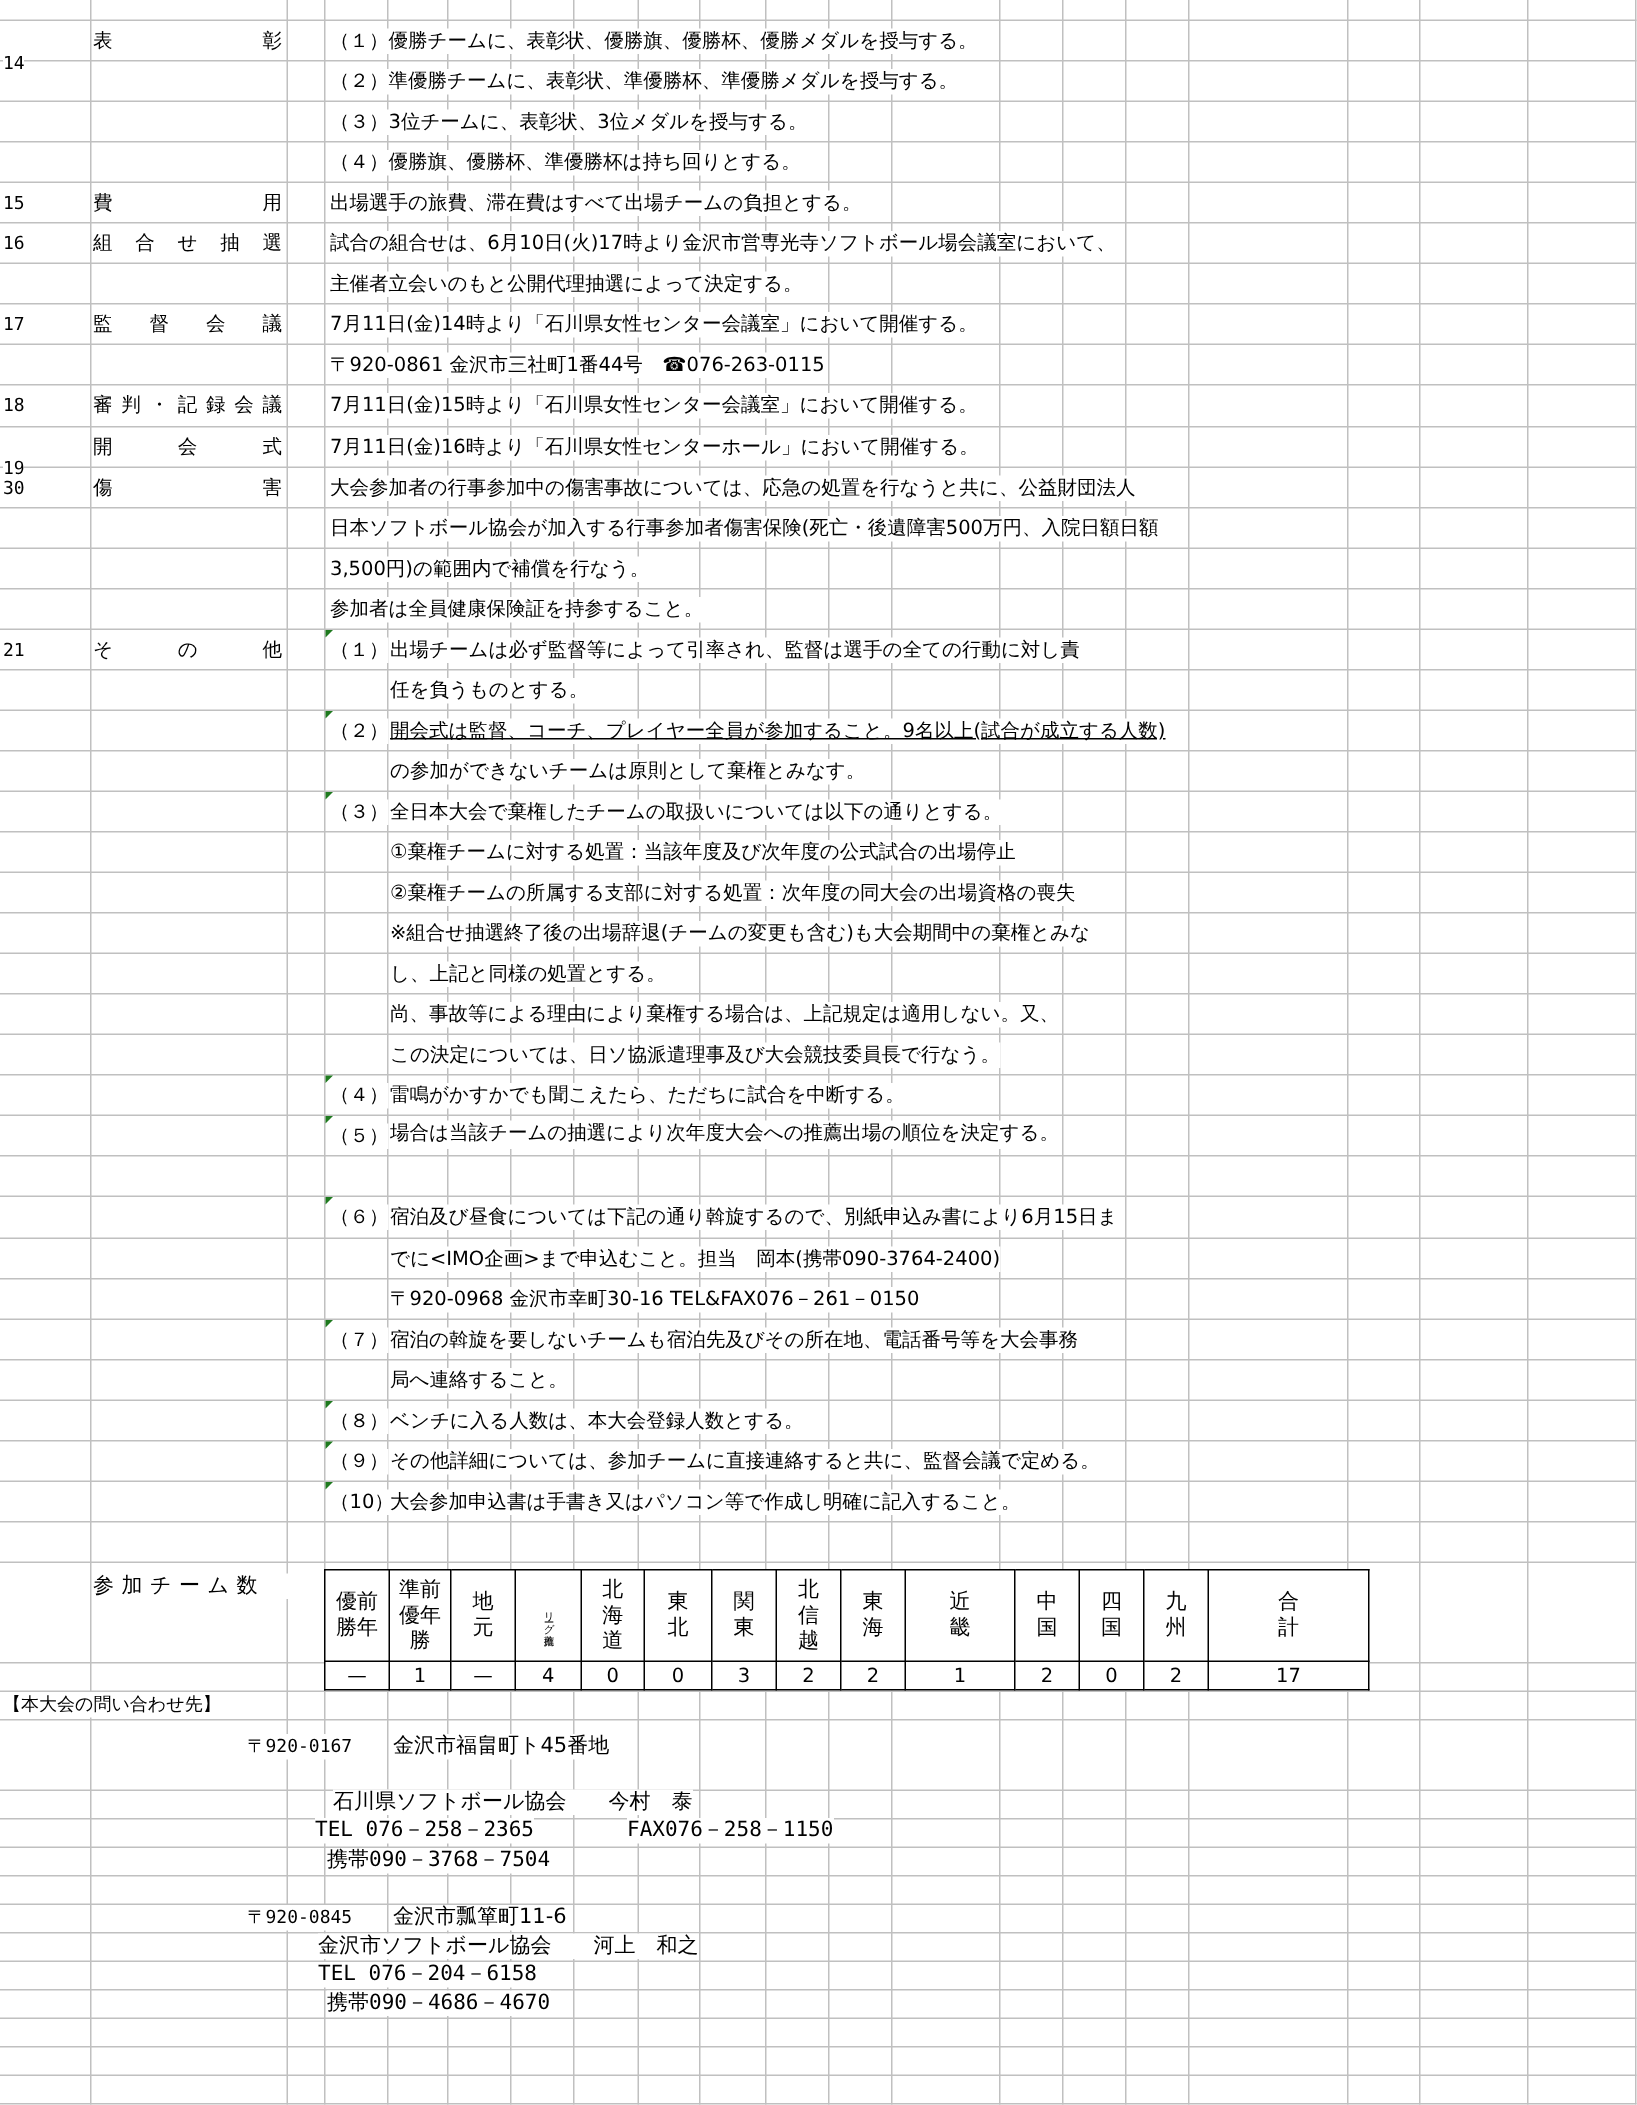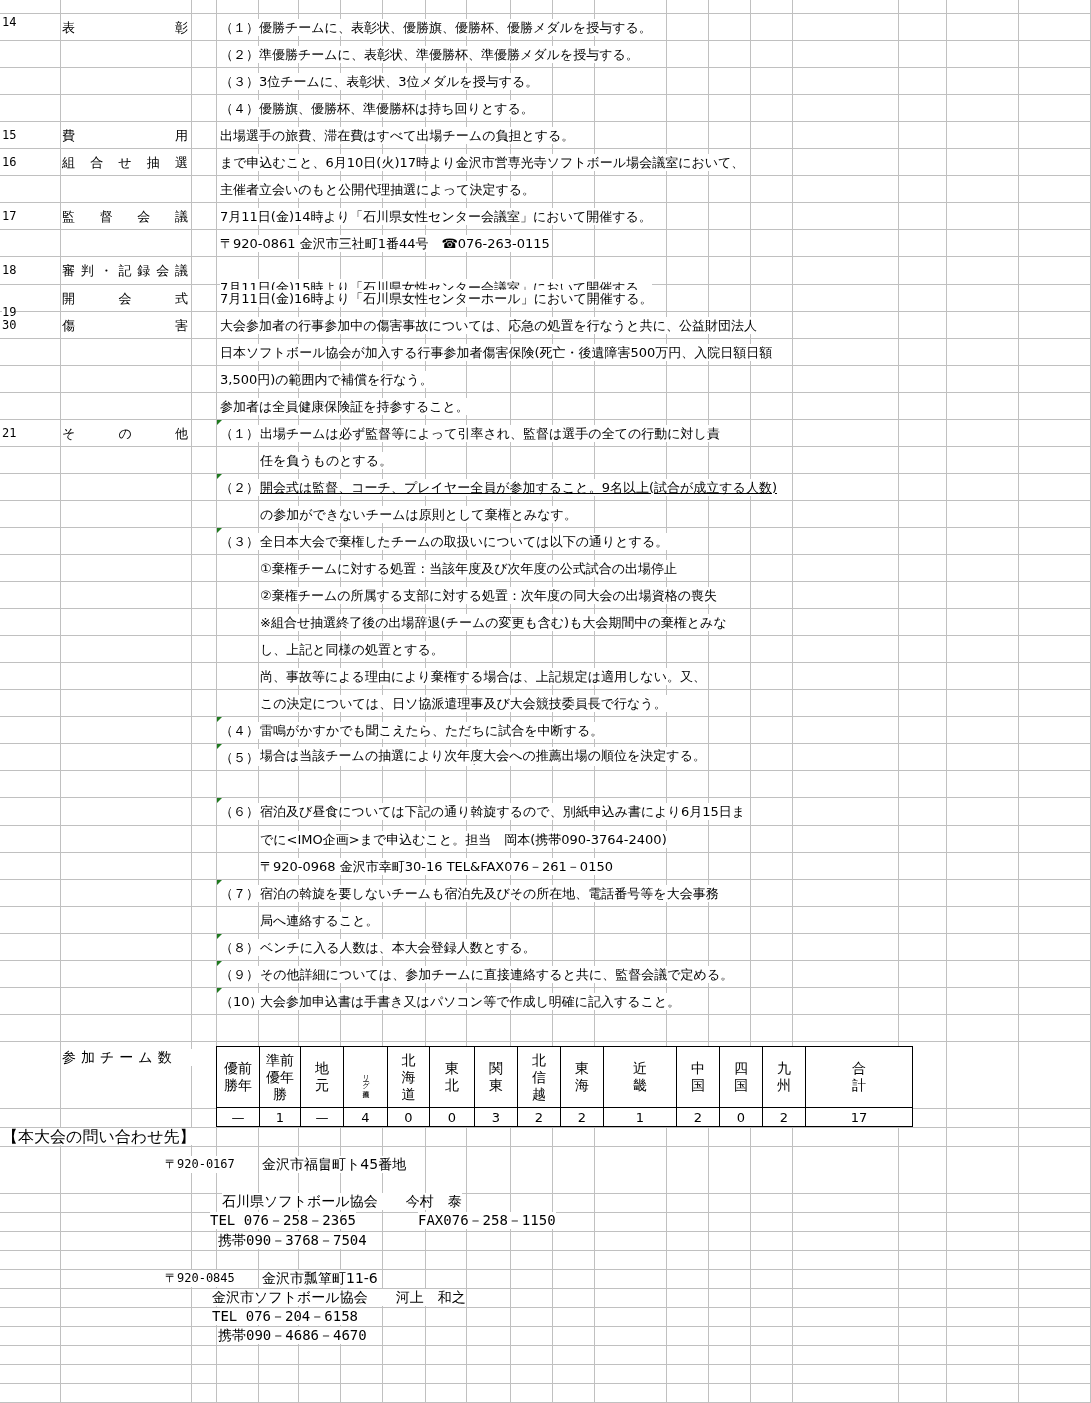--- a/index.html
+++ b/index.html
@@ -90,21 +90,21 @@
     <div class="hline" style="top: 1269px;"></div>
     <div class="hline" style="top: 1288px;"></div>
     <div class="hline" style="top: 1307px;"></div>
     <div class="hline" style="top: 1326px;"></div>
     <div class="hline" style="top: 1345px;"></div>
     <div class="hline" style="top: 1364px;"></div>
     <div class="hline" style="top: 1383px;"></div>
     <div class="hline" style="top: 1402px;"></div>
   </div>
 <div id="content">
-    <div class="cell num" style="left: 2px; top: 14px;">14</div>
+    <div class="cell num" style="left: 2px; top: 34px;">14</div>
     <div class="cell dist" style="left: 62px; top: 19px; width: 126px;">
       <span>表</span>
       <span>彰</span>
     </div>
     <div class="cell" style="left: 220px; top: 19px;">（１）優勝チームに、表彰状、優勝旗、優勝杯、優勝メダルを授与する。</div>
     <div class="cell" style="left: 220px; top: 46px;">（２）準優勝チームに、表彰状、準優勝杯、準優勝メダルを授与する。</div>
     <div class="cell" style="left: 220px; top: 73px;">（３）3位チームに、表彰状、3位メダルを授与する。</div>
     <div class="cell" style="left: 220px; top: 100px;">（４）優勝旗、優勝杯、準優勝杯は持ち回りとする。</div>
     <div class="cell num" style="left: 2px; top: 127px;">15</div>
     <div class="cell dist" style="left: 62px; top: 127px; width: 126px;">
@@ -113,42 +113,42 @@
     </div>
     <div class="cell" style="left: 220px; top: 127px;">出場選手の旅費、滞在費はすべて出場チームの負担とする。</div>
     <div class="cell num" style="left: 2px; top: 154px;">16</div>
     <div class="cell dist" style="left: 62px; top: 154px; width: 126px;">
       <span>組</span>
       <span>合</span>
       <span>せ</span>
       <span>抽</span>
       <span>選</span>
     </div>
-    <div class="cell" style="left: 220px; top: 154px;">まで申込むこと、6月10日(火)17時より金沢市営専光寺ソフトボール場会議室において、</div>
+    <div class="cell" style="left: 220px; top: 154px;">試合の組合せは、6月10日(火)17時より金沢市営専光寺ソフトボール場会議室において、</div>
     <div class="cell" style="left: 220px; top: 181px;">主催者立会いのもと公開代理抽選によって決定する。</div>
     <div class="cell num" style="left: 2px; top: 208px;">17</div>
     <div class="cell dist" style="left: 62px; top: 208px; width: 126px;">
       <span>監</span>
       <span>督</span>
       <span>会</span>
       <span>議</span>
     </div>
     <div class="cell" style="left: 220px; top: 208px;">7月11日(金)14時より「石川県女性センター会議室」において開催する。</div>
     <div class="cell" style="left: 220px; top: 235px;">〒920-0861 金沢市三社町1番44号　☎076-263-0115</div>
     <div class="cell num" style="left: 2px; top: 262px;">18</div>
     <div class="cell dist" style="left: 62px; top: 262px; width: 126px;">
       <span>審</span>
       <span>判</span>
       <span>・</span>
       <span>記</span>
       <span>録</span>
       <span>会</span>
       <span>議</span>
     </div>
-    <div class="cell" style="left: 220px; top: 262px; margin-top: 17px;">7月11日(金)15時より「石川県女性センター会議室」において開催する。</div>
+    <div class="cell" style="left: 220px; top: 262px;">7月11日(金)15時より「石川県女性センター会議室」において開催する。</div>
     <div class="cell num" style="left: 2px; top: 304px;">19</div>
     <div class="cell dist" style="left: 62px; top: 290px; width: 126px;">
       <span>開</span>
       <span>会</span>
       <span>式</span>
     </div>
     <div class="cell" style="left: 220px; top: 290px;">7月11日(金)16時より「石川県女性センターホール」において開催する。</div>
     <div class="cell num" style="left: 2px; top: 317px;">30</div>
     <div class="cell dist" style="left: 62px; top: 317px; width: 126px;">
       <span>傷</span>
@@ -258,21 +258,21 @@
         <td>2</td>
         <td>0</td>
         <td>2</td>
         <td>17</td>
       </tr>
 </tbody>
   </table>
 
 <div class="cell" style="left:62px;top:1049px;width:146px;letter-spacing:5px;font-size:14px;">参加チーム数</div>
 
-<div class="cell" style="left:2px;top:1128px;font-size:16px;">【本大会の問い合わせ先】</div>
+<div class="cell" style="left:2px;top:1128px;font-size:12px;">【本大会の問い合わせ先】</div>
 <div class="cell num" style="left:165px;top:1156px;">〒920-0167</div>
 <div class="cell" style="left:262px;top:1156px;font-size:14px;">金沢市福畠町ト45番地</div>
 <div class="cell" style="left:222px;top:1193px;font-size:14px;">石川県ソフトボール協会　　今村　泰</div>
 <div class="cell num" style="left:210px;top:1212px;font-size:14px;">TEL 076－258－2365</div>
 <div class="cell num" style="left:418px;top:1212px;font-size:14px;">FAX076－258－1150</div>
 <div class="cell num" style="left:218px;top:1232px;font-size:14px;">携帯090－3768－7504</div>
 <div class="cell num" style="left:165px;top:1270px;">〒920-0845</div>
 <div class="cell" style="left:262px;top:1270px;font-size:14px;">金沢市瓢箪町11-6</div>
 <div class="cell" style="left:212px;top:1289px;font-size:14px;">金沢市ソフトボール協会　　河上　和之</div>
 <div class="cell num" style="left:212px;top:1308px;font-size:14px;">TEL 076－204－6158</div>

